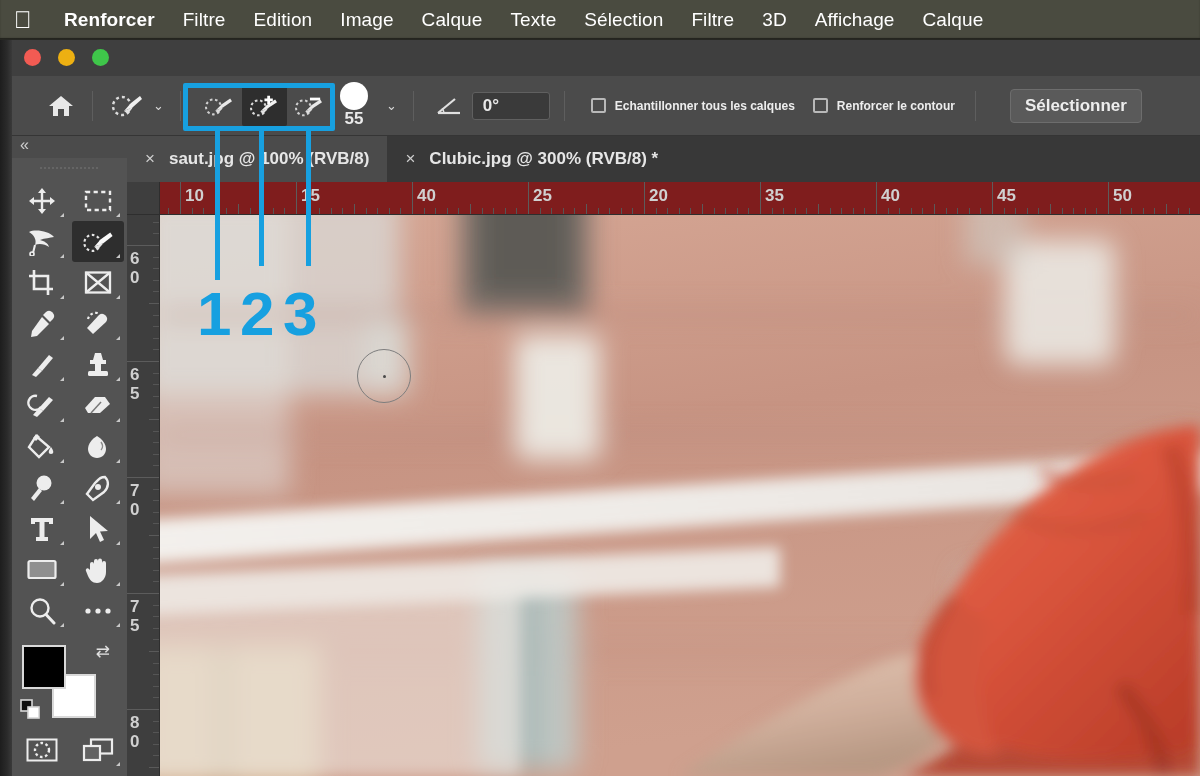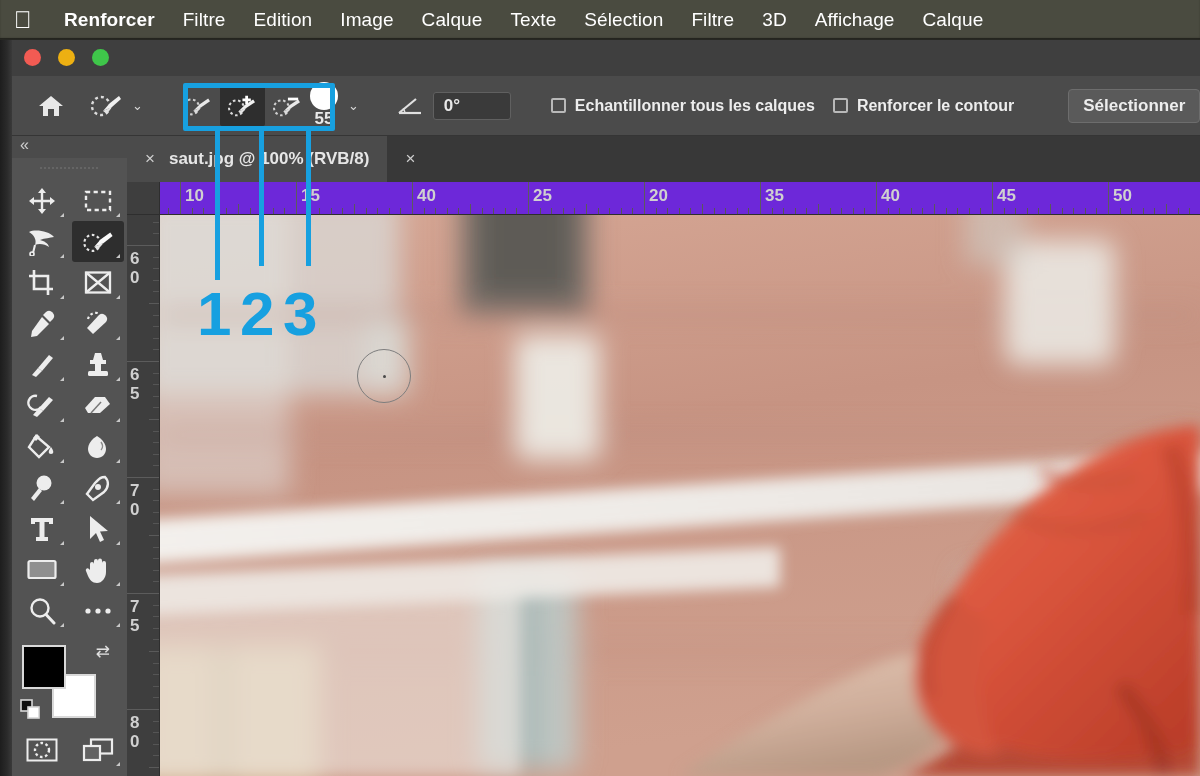--- a/index.html
+++ b/index.html
@@ -41,21 +41,21 @@
   .mode-btn.active { background:#2e2e2e; }
   .brush-size { display:flex; flex-direction:column; align-items:center; justify-content:center;
      width:44px; }
   .brush-dot { width:28px; height:28px; border-radius:50%; background:#fff; }
   .brush-num { color:#eaeaea; font-size:17px; font-weight:bold; margin-top:-1px; }
   .angle-wrap { display:flex; align-items:center; gap:10px; margin-left:14px; }
   .angle-field { width:78px; height:28px; background:#3a3a3a; border:1px solid #606060; border-radius:3px;
      color:#e8e8e8; font-size:17px; font-weight:bold; display:flex; align-items:center; padding-left:10px; }
   .cbx-wrap { display:flex; align-items:center; gap:9px; margin-left:18px; }
   .cbx { width:15px; height:15px; border:2px solid #b9b9b9; border-radius:2px; background:transparent; }
-  .cbx-label { color:#ededed; font-size:16px; font-weight:bold; white-space:nowrap; }
+  .cbx-label { color:#ededed; font-size:12px; font-weight:bold; white-space:nowrap; }
   .select-btn { margin-left:26px; height:34px; background:#5a5a5a; border:1px solid #6d6d6d; border-radius:4px;
      color:#ededed; font-size:17px; font-weight:bold; display:flex; align-items:center; padding:0 14px; white-space:nowrap; }
 
   
   .toolcol { position:absolute; top:136px; left:12px; width:115px; height:640px; background:#535353; }
   .tc-head { height:22px; display:flex; align-items:flex-start; justify-content:flex-start;
      padding-left:8px; color:#cfcfcf; font-size:16px; background:#4b4b4b; }
   .tc-grip { height:16px; margin:2px auto 4px auto; width:60px;
      background:repeating-linear-gradient(to right,#656565 0 2px,transparent 2px 4px);
      background-size:4px 2px; background-repeat:repeat-x; background-position:center; }
@@ -71,21 +71,21 @@
   .sw-def { position:absolute; left:2px; bottom:0px; }
 
   
   .tabsbar { position:absolute; top:136px; left:127px; width:1073px; height:46px; background:#383838; display:flex; align-items:stretch; }
   .tab { display:flex; align-items:center; gap:14px; padding:0 18px; color:#e6e6e6;
      font-size:17px; font-weight:bold; white-space:nowrap; }
   .tab.active { background:#4b4b4b; }
   .tab .x { color:#cfcfcf; font-size:17px; font-weight:normal; }
 
   
-  .hruler { position:absolute; top:182px; left:160px; width:1040px; height:33px; background:#6d28d9;
+  .hruler { position:absolute; top:182px; left:160px; width:1040px; height:33px; background:#7f1d1d;
      border-bottom:1px solid #2e2e2e; overflow:hidden; }
   .vruler { position:absolute; top:215px; left:127px; width:33px; height:561px; background:#3e3e3e;
      border-right:1px solid #2e2e2e; overflow:hidden; }
   .corner-box { position:absolute; top:182px; left:127px; width:33px; height:33px; background:#3e3e3e;
      border-right:1px solid #2e2e2e; border-bottom:1px solid #2e2e2e; }
   .hr-major { position:absolute; top:0; width:1px; height:33px; background:#5c5c5c; }
   .hr-minor { position:absolute; bottom:0; width:1px; height:6px; background:#555; }
   .hr-mid   { position:absolute; bottom:0; width:1px; height:10px; background:#5a5a5a; }
   .hr-lab { position:absolute; top:4px; color:#d0d0d0; font-size:17px; font-weight:bold; }
   .vr-major { position:absolute; left:0; height:1px; width:33px; background:#5c5c5c; }
@@ -432,20 +432,21 @@
     </div>
   </div>
 
   <div class="tabsbar">
     <div class="tab active">
       <span class="x">×</span>
       <span>saut.jpg @ 100% (RVB/8)</span>
     </div>
     <div class="tab">
       <span class="x">×</span>
+      <span>Clubic.jpg @ 300% (RVB/8) *</span>
     </div>
   </div>
 
   <div class="corner-box"></div>
   <div class="hruler" id="hruler">
       <div class="hr-major" style="left: 20px;"></div>
       <div class="hr-lab" style="left: 25px;">10</div>
       <div class="hr-minor" style="left: 31.6px;"></div>
       <div class="hr-minor" style="left: 43.2px;"></div>
       <div class="hr-minor" style="left: 54.8px;"></div>

